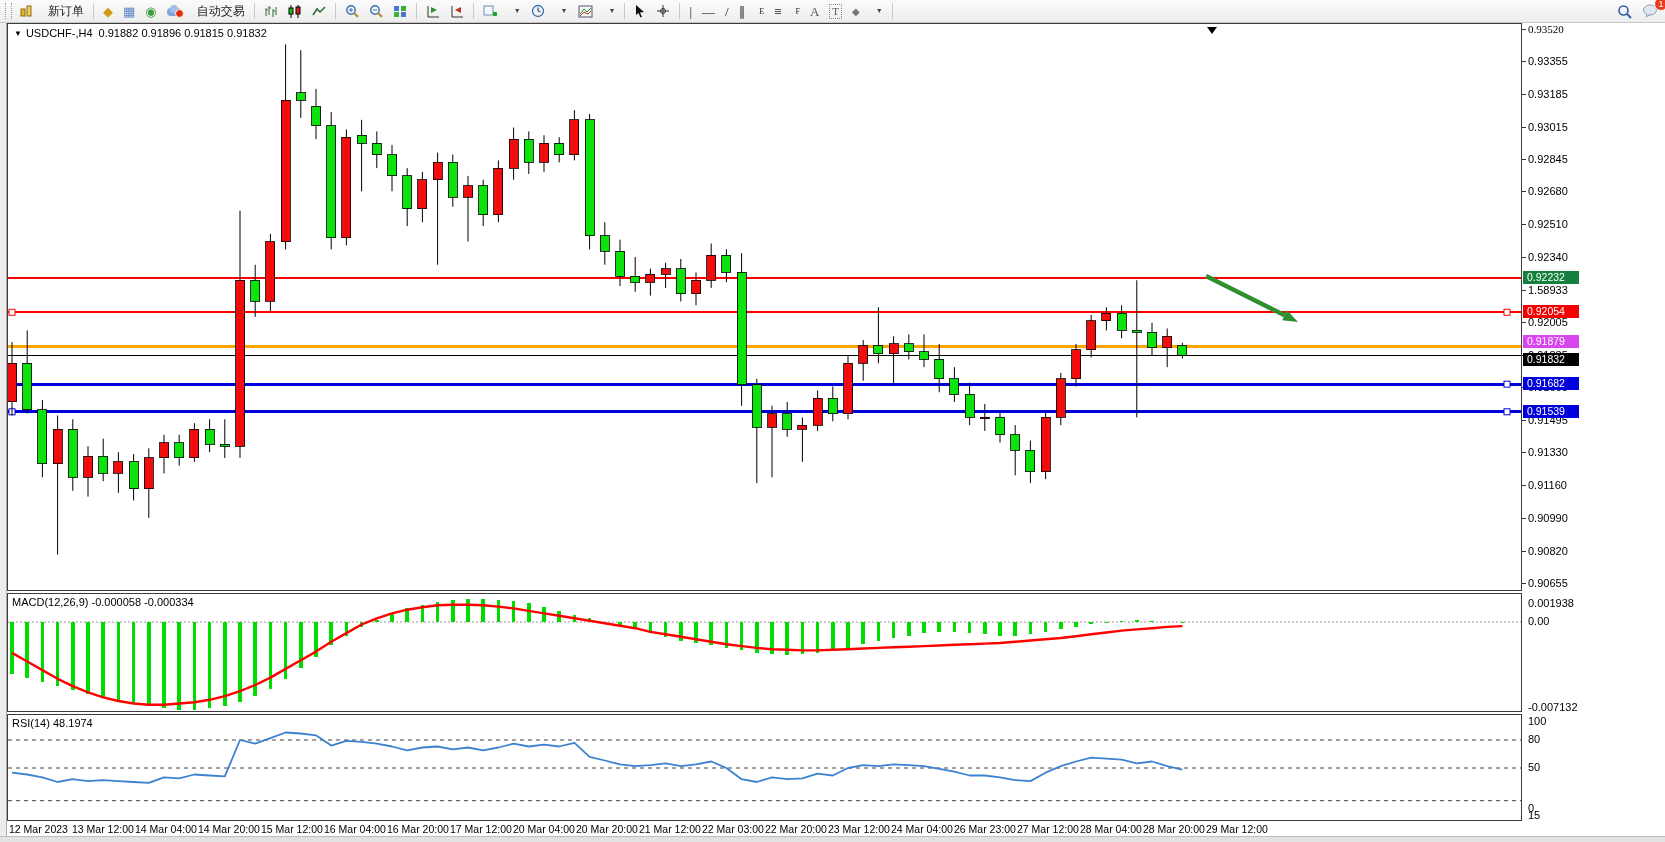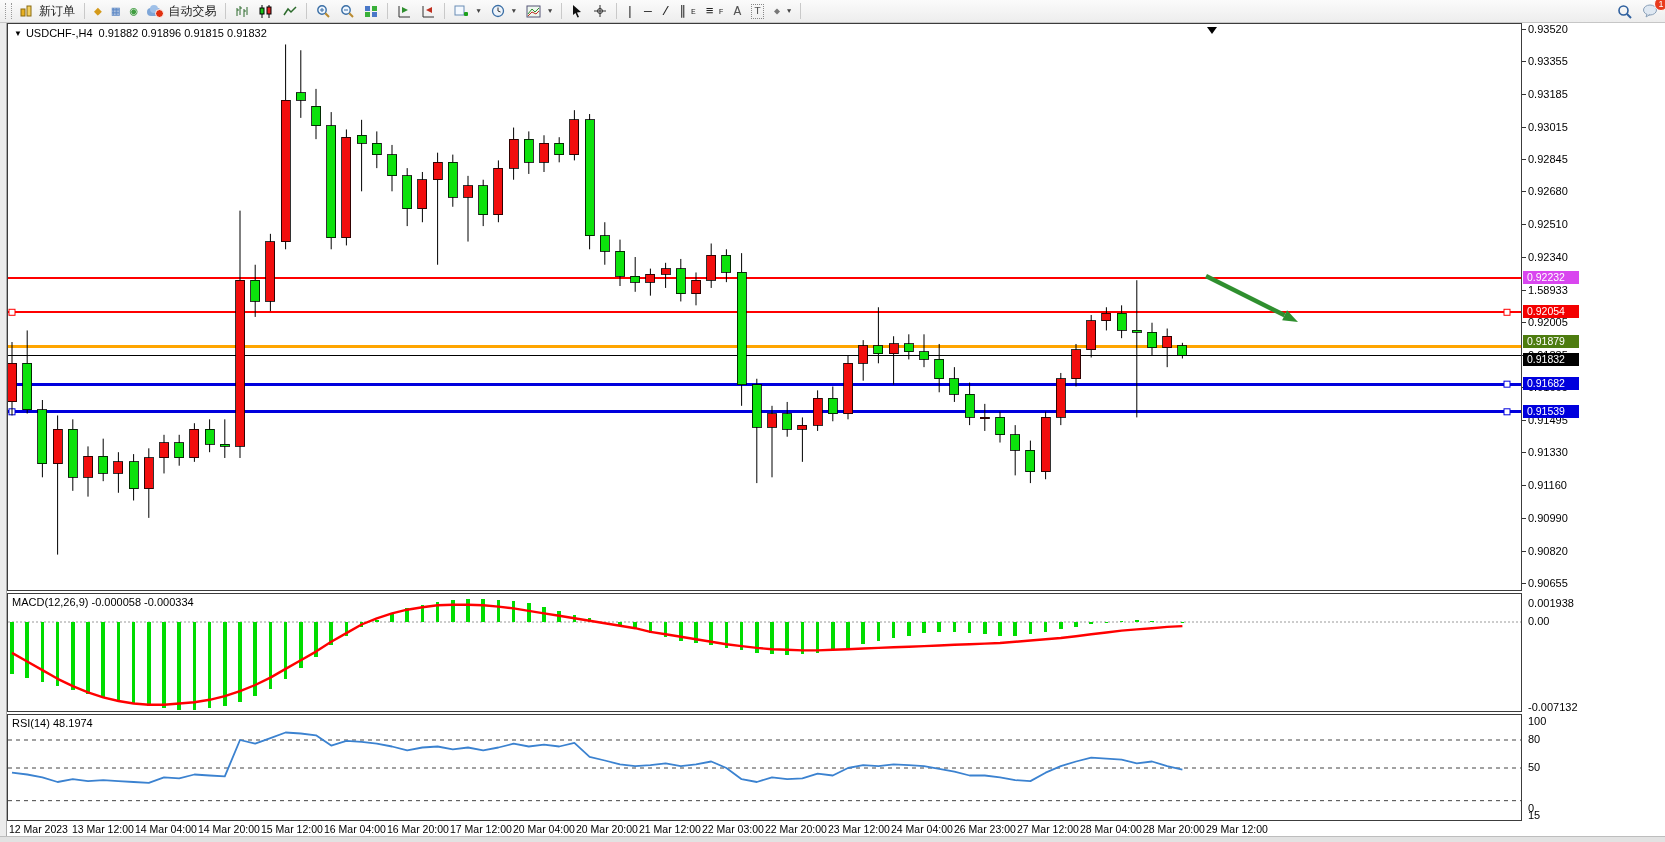--- a/index.html
+++ b/index.html
@@ -2,22 +2,22 @@
 <html><head>
 <meta charset="utf-8">
 <style>
   html,body{margin:0;padding:0;background:#e9e9e9;width:1665px;height:842px;overflow:hidden;
     font-family:"Liberation Sans","DejaVu Sans",sans-serif;-webkit-font-smoothing:none;}
   #app{position:relative;width:1665px;height:842px;background:#fff;}
   
   #toolbar{position:absolute;left:0;top:0;width:1665px;height:23px;background:linear-gradient(#fbfbfb,#ededed);
     border-bottom:1px solid #c6c6c6;display:flex;align-items:center;padding:0 2px;box-sizing:border-box;z-index:50;}
   .tb-grip{width:5px;height:16px;margin:0 3px;border-left:1px dotted #9a9a9a;border-right:1px dotted #9a9a9a;}
-  .tb-btn{display:flex;align-items:center;gap:5px;border:1px solid transparent;background:transparent;
-    height:20px;padding:0 4px;font-size:12px;color:#222;cursor:default;font-family:Liberation Mono, monospace;}
+  .tb-btn{display:flex;align-items:center;gap:14px;border:1px solid transparent;background:transparent;
+    height:20px;padding:0 4px;font-size:12px;color:#222;cursor:default;font-family:Liberation Serif, serif;}
   .tb-sep{width:1px;height:16px;background:#c9c9c9;margin:0 4px;}
   .uni{font-size:13px;line-height:13px;}
   .drop{font-size:7px;color:#444;margin-left:2px;}
   .tf{min-width:26px;height:18px;display:inline-flex;align-items:center;justify-content:center;
     font-size:11px;color:#333;border:1px solid transparent;margin:0 1px;padding:0 3px;}
   .tf.active{border:1px solid #8ab0d6;background:#dceaf7;color:#000;}
   .tb-spacer{flex:1;}
   #chat-wrap{position:relative;}
   #chat-badge{position:absolute;top:-4px;right:-5px;background:#e83b1e;color:#fff;font-size:9px;
     min-width:12px;height:12px;border-radius:7px;display:flex;align-items:center;justify-content:center;border:1px solid #fff;}
@@ -533,21 +533,21 @@
     <span>-0.000058</span>
     <span>-0.000334</span>
   </div>
   <div id="rsi-label">
     <span>RSI(14)</span>
     <span>48.1974</span>
   </div>
 
   <div id="price-axis">
       <div class="pdash" style="top: 6px;"></div>
-      <div class="ptick" style="top: 0px;">0.93520</div>
+      <div class="ptick" style="top: 0px; font-family: Liberation Serif, serif;">0.93520</div>
       <div class="pdash" style="top: 38px;"></div>
       <div class="ptick" style="top: 32px;">0.93355</div>
       <div class="pdash" style="top: 71px;"></div>
       <div class="ptick" style="top: 65px;">0.93185</div>
       <div class="pdash" style="top: 104px;"></div>
       <div class="ptick" style="top: 98px;">0.93015</div>
       <div class="pdash" style="top: 136px;"></div>
       <div class="ptick" style="top: 130px;">0.92845</div>
       <div class="pdash" style="top: 168px;"></div>
       <div class="ptick" style="top: 162px;">0.92680</div>
@@ -568,23 +568,23 @@
       <div class="pdash" style="top: 429px;"></div>
       <div class="ptick" style="top: 423px;">0.91330</div>
       <div class="pdash" style="top: 462px;"></div>
       <div class="ptick" style="top: 456px;">0.91160</div>
       <div class="pdash" style="top: 495px;"></div>
       <div class="ptick" style="top: 489px;">0.90990</div>
       <div class="pdash" style="top: 528px;"></div>
       <div class="ptick" style="top: 522px;">0.90820</div>
       <div class="pdash" style="top: 560px;"></div>
       <div class="ptick" style="top: 554px;">0.90655</div>
-      <div class="badge" style="top: 248px; background: #d946ef;">0.92232</div>
+      <div class="badge" style="top: 248px; background: #15803d;">0.92232</div>
       <div class="badge" style="top: 282px; background: rgb(244, 0, 0);">0.92054</div>
-      <div class="badge" style="top: 312px; background: #4d7c0f;">0.91879</div>
+      <div class="badge" style="top: 312px; background: #d946ef;">0.91879</div>
       <div class="badge" style="top: 330px; background: rgb(0, 0, 0);">0.91832</div>
       <div class="badge" style="top: 354px; background: rgb(0, 0, 221);">0.91682</div>
       <div class="badge" style="top: 382px; background: rgb(0, 0, 221);">0.91539</div>
       <div class="ptick" style="top: 574px;">0.001938</div>
       <div class="ptick" style="top: 592px;">0.00</div>
       <div class="ptick" style="top: 678px;">-0.007132</div>
       <div class="ptick" style="top: 692px;">100</div>
       <div class="ptick" style="top: 710px;">80</div>
       <div class="ptick" style="top: 738px;">50</div>
       <div class="ptick" style="top: 770px; margin-top: 16px;">15</div>

